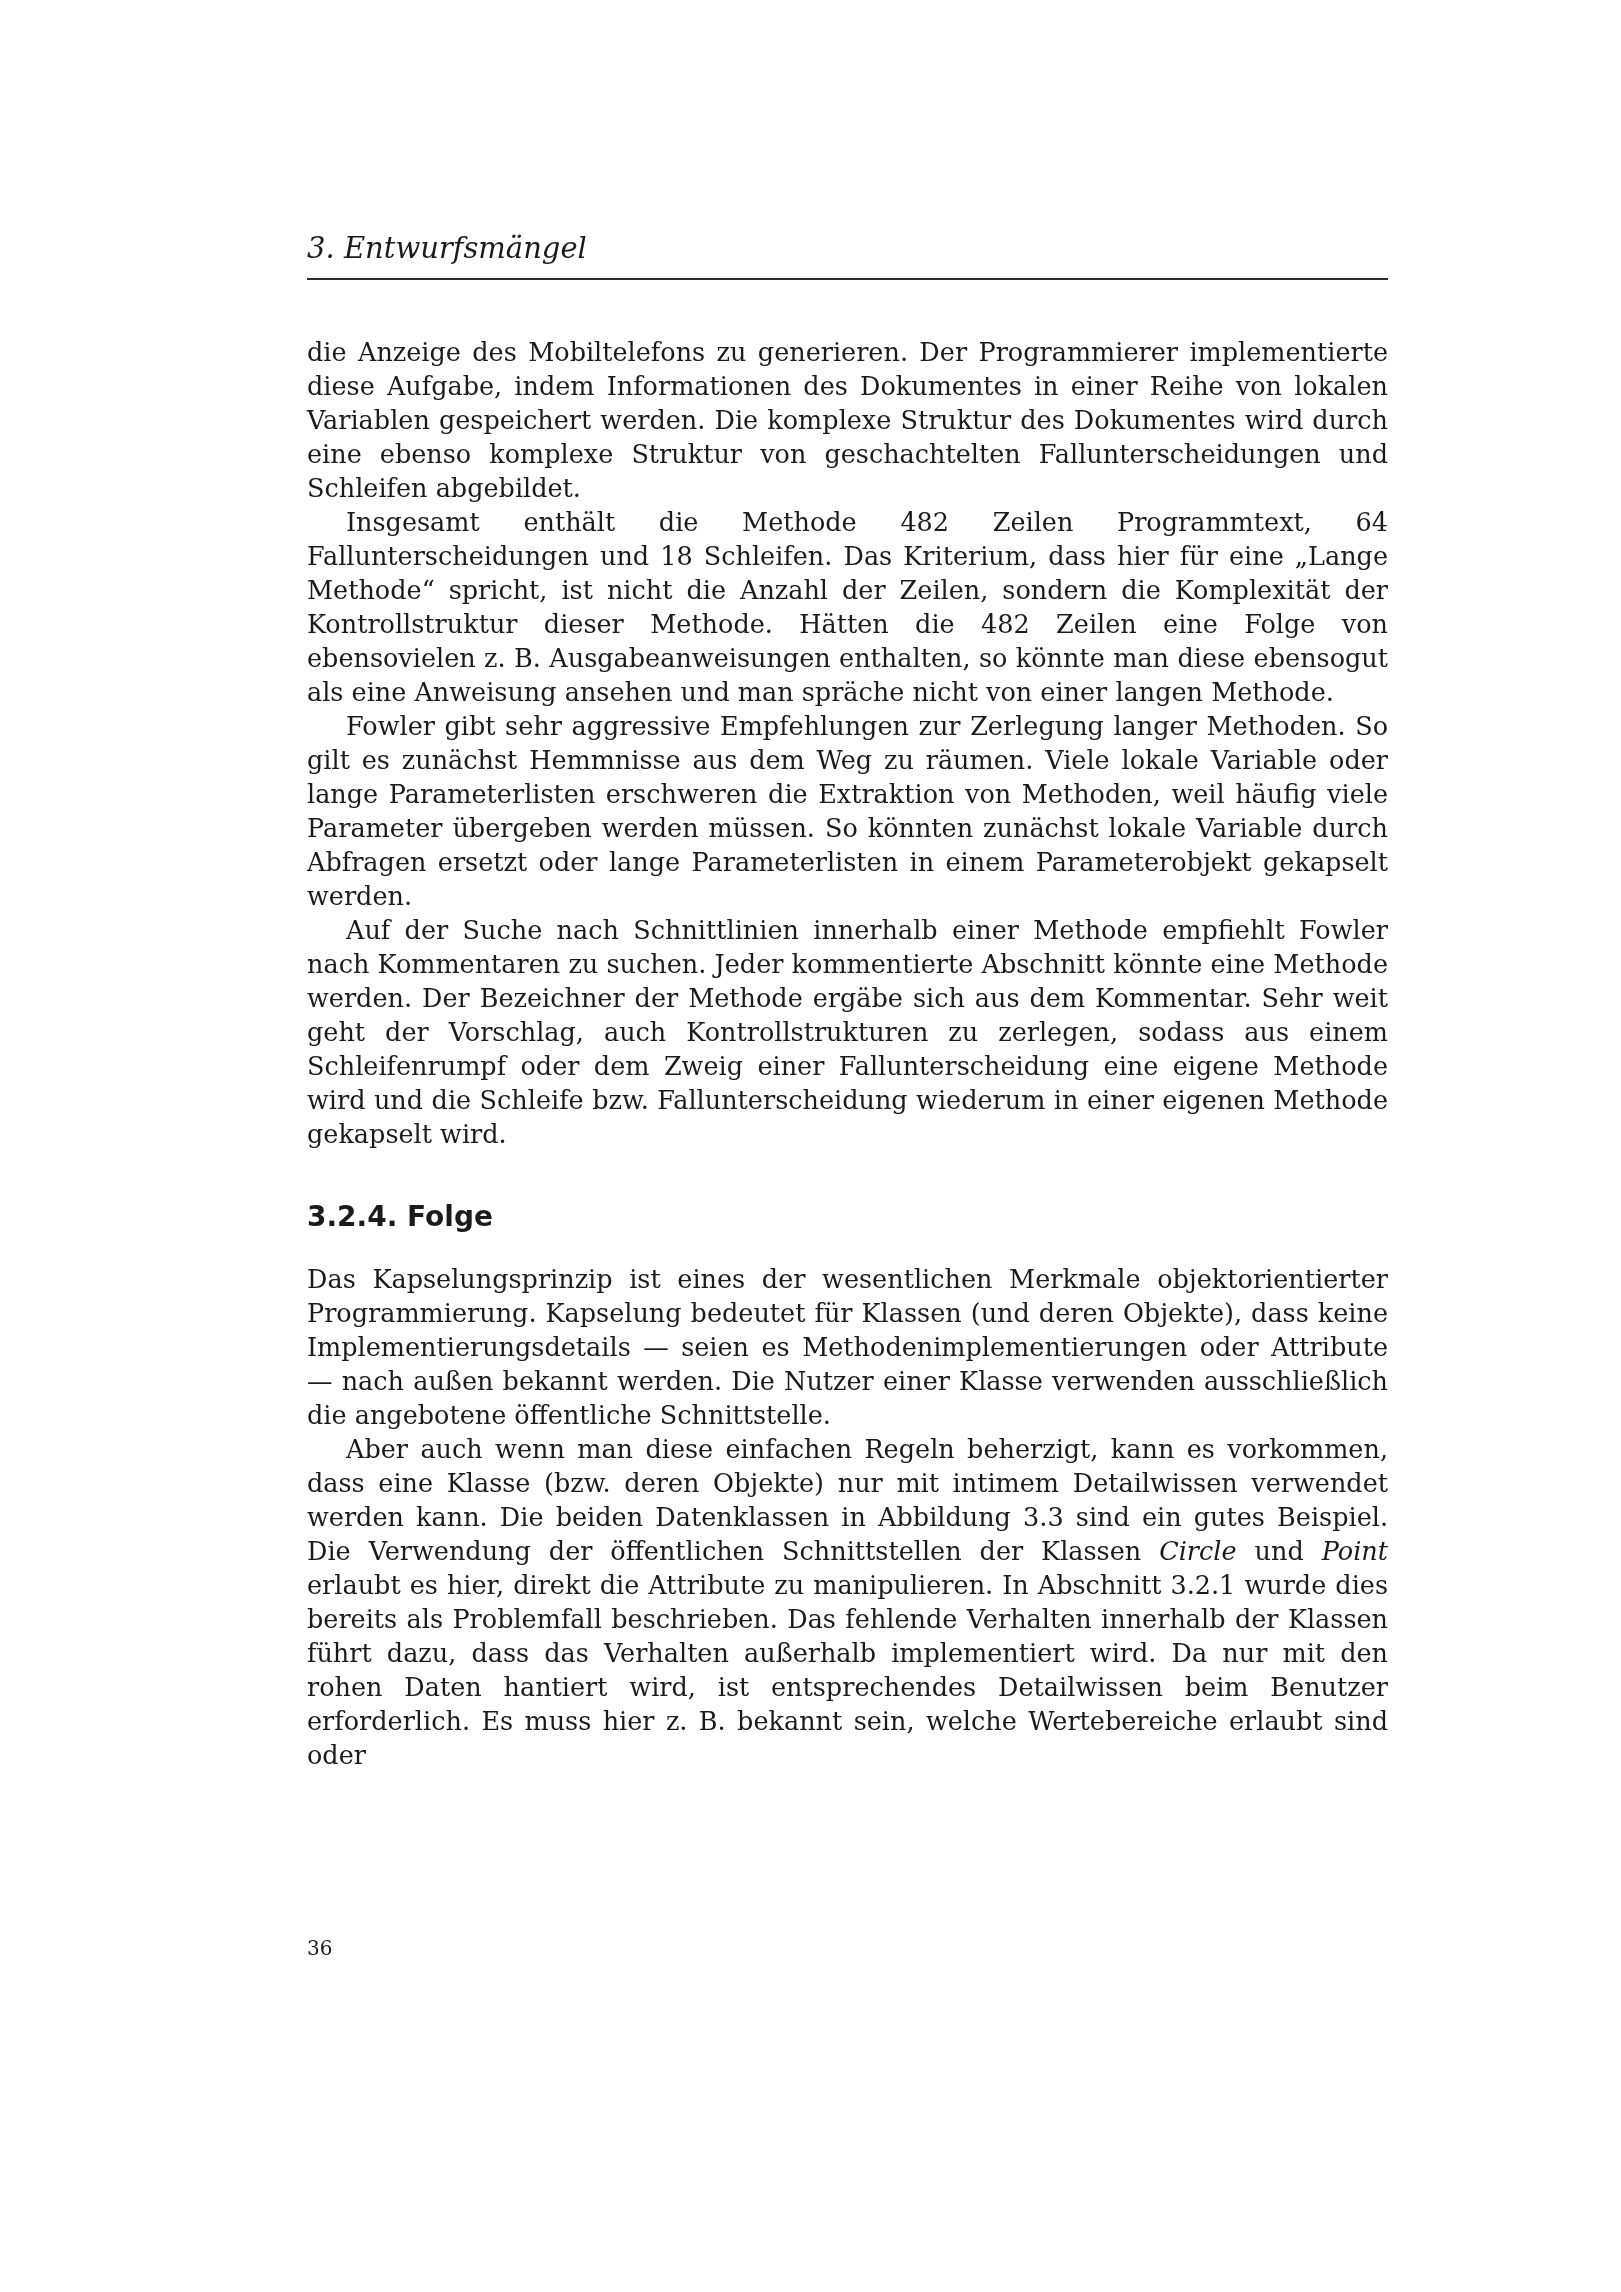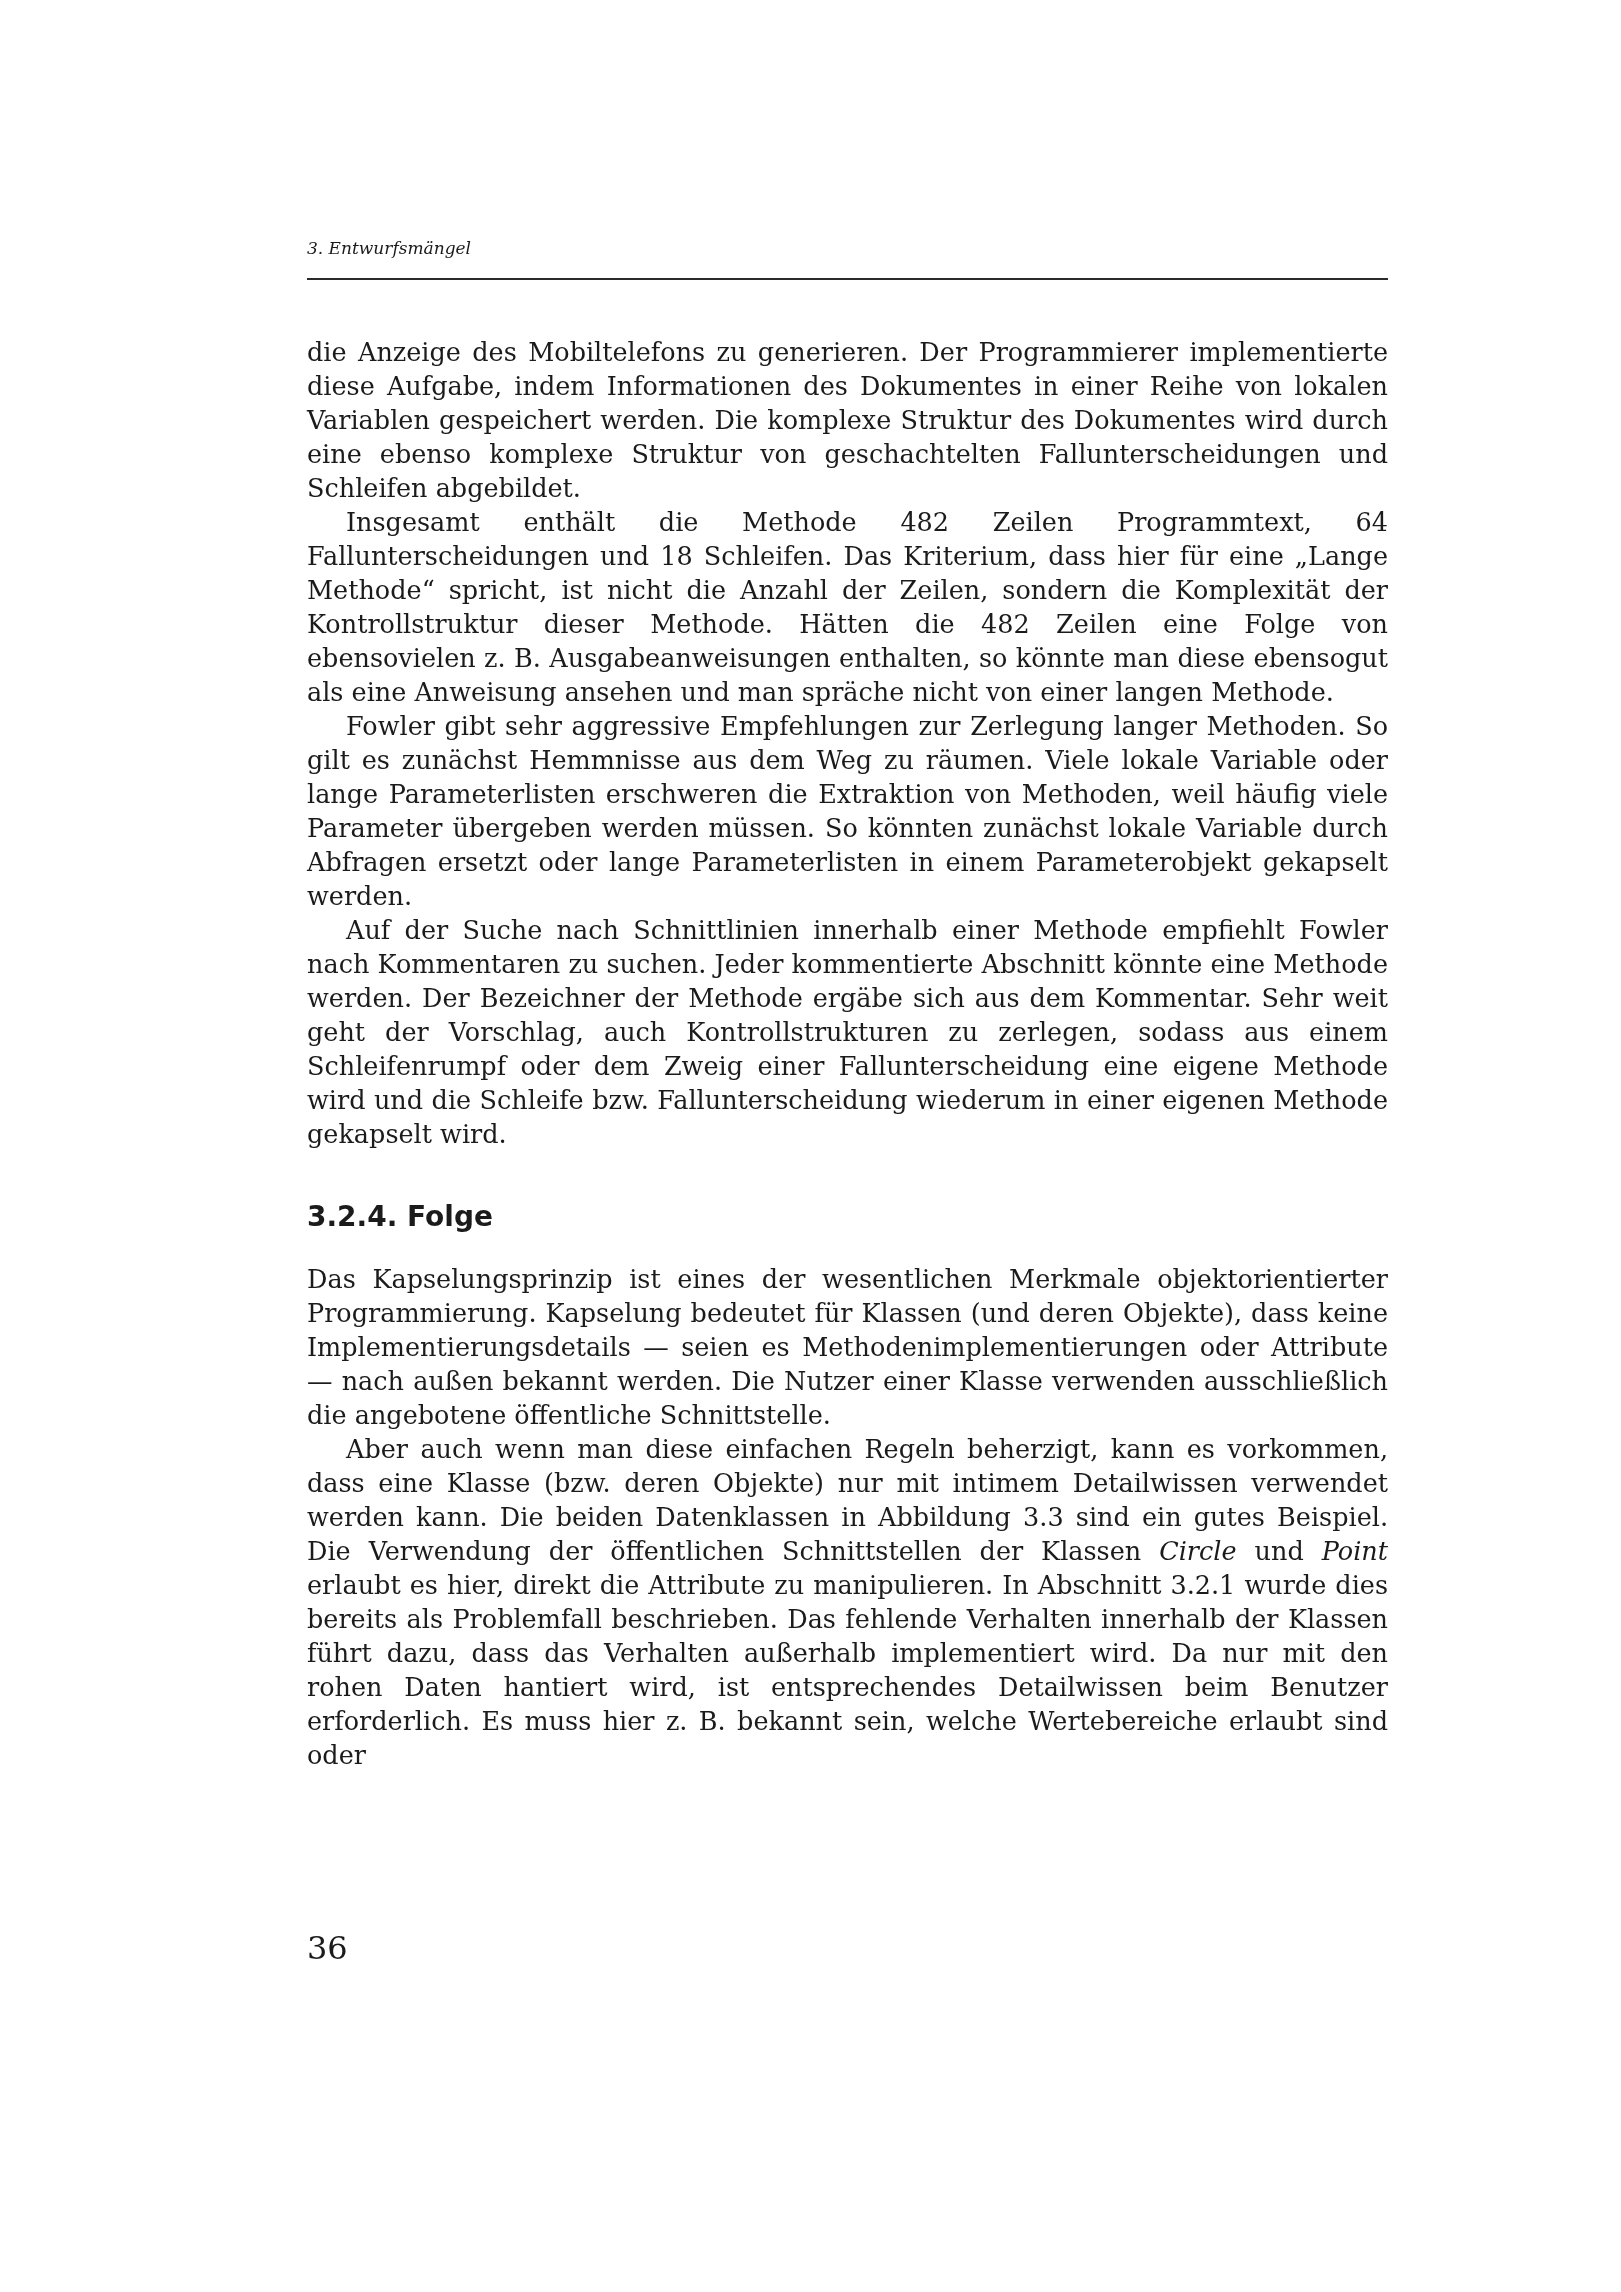--- a/index.html
+++ b/index.html
@@ -18,21 +18,21 @@
     overflow: hidden;
   }
   .textblock {
     position: absolute;
     left: 307px;
     top: 233px;
     width: 1081px;
   }
   .running-header {
     font-style: italic;
-    font-size: 17px;
+    font-size: 29px;
     line-height: 31px;
     padding-bottom: 13.7px;
     border-bottom: 2px solid #2a2a2a;
   }
   .body-text {
     margin-top: 55px;
     font-size: 25.5px;
     line-height: 34px;
     text-align: justify;
     hyphens: auto;
@@ -46,21 +46,21 @@
     font-size: 28px;
     line-height: 33px;
     margin: 49px 0 29px 0;
     text-align: left;
   }
   .italic { font-style: italic; margin-top: 8px; }
   .page-number {
     position: absolute;
     left: 307px;
     top: 1933px;
-    font-size: 32px;
+    font-size: 20px;
     line-height: 31px;
   }
 </style>
 </head>
 <body>
 
 <div class="page">
   <div class="textblock">
 
     <header class="running-header">

